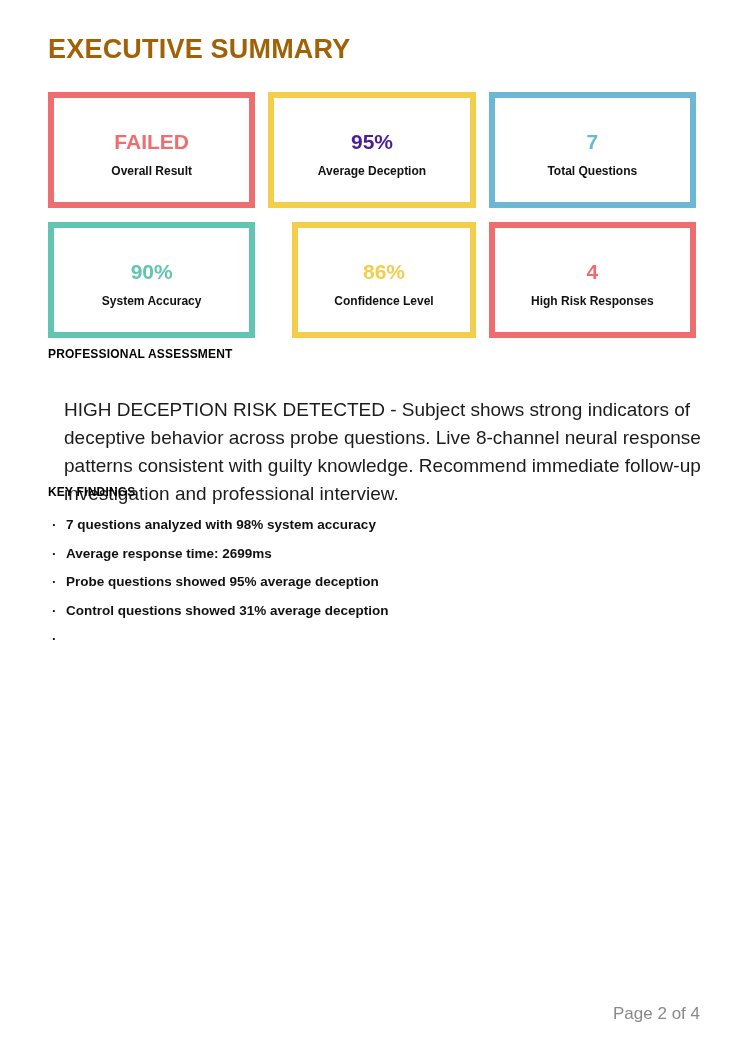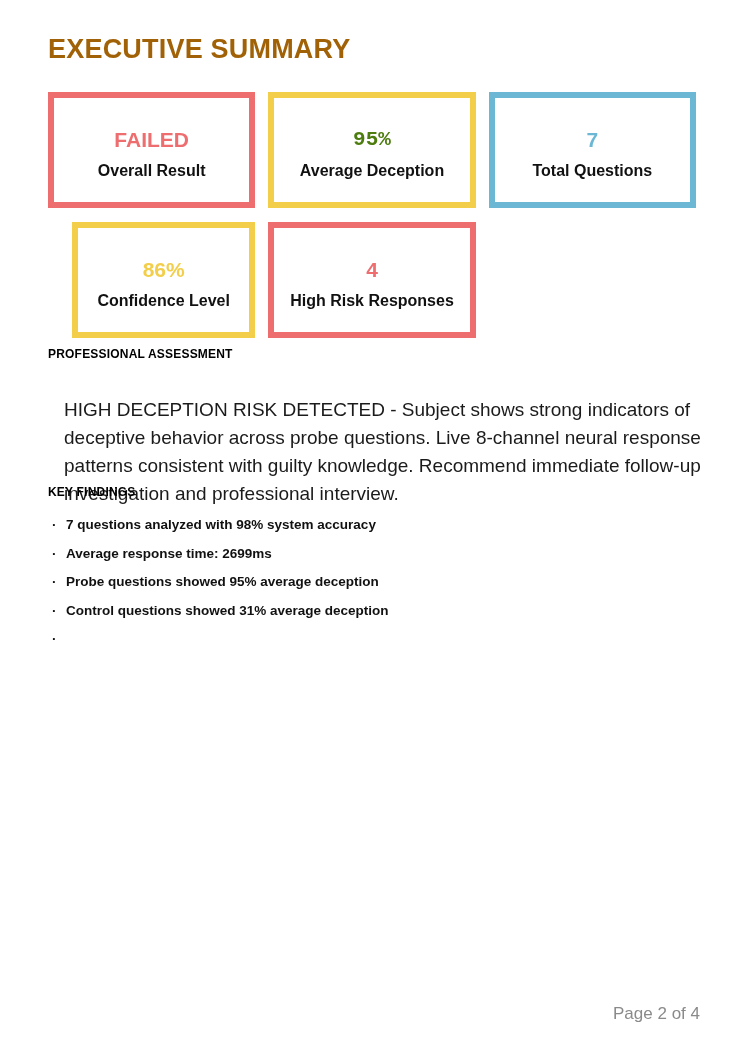--- a/index.html
+++ b/index.html
@@ -42,21 +42,21 @@
     justify-content: center;
     padding-top: 8px;
     gap: 13px;
   }
   .metric-value {
     font-size: 21px;
     font-weight: 700;
     line-height: 1;
   }
   .metric-label {
-    font-size: 16px;
+    font-size: 12px;
     font-weight: 700;
     color: #111111;
     line-height: 1;
   }
   .section-heading {
     position: absolute;
     left: 48px;
     font-size: 12px;
     font-weight: 700;
     color: #000000;
@@ -116,29 +116,33 @@
   <h1 class="doc-title">EXECUTIVE SUMMARY</h1>
 
   <div class="metric-grid">
 
     <div class="metric-card" style="border-color: rgb(238, 110, 112);">
       <div class="metric-value" style="color: rgb(238, 110, 112);">FAILED</div>
       <div class="metric-label">Overall Result</div>
     </div>
 
     <div class="metric-card" style="border-color: rgb(242, 206, 74);">
-      <div class="metric-value" style="color: #4d7c0f; font-family: Liberation Mono, monospace;">95%</div>
+      <div class="metric-value" style="color: #4c1d95;">95%</div>
       <div class="metric-label">Average Deception</div>
     </div>
 
     <div class="metric-card" style="border-color: rgb(107, 183, 212);">
       <div class="metric-value" style="color: rgb(107, 183, 212);">7</div>
       <div class="metric-label">Total Questions</div>
     </div>
 
+    <div class="metric-card" style="border-color: rgb(98, 197, 178);">
+      <div class="metric-value" style="color: rgb(98, 197, 178);">90%</div>
+      <div class="metric-label">System Accuracy</div>
+    </div>
 
     <div class="metric-card" style="border-color: rgb(242, 206, 74); margin-left: 24px;">
       <div class="metric-value" style="color: rgb(242, 206, 74);">86%</div>
       <div class="metric-label">Confidence Level</div>
     </div>
 
     <div class="metric-card" style="border-color: rgb(238, 110, 112);">
       <div class="metric-value" style="color: rgb(238, 110, 112);">4</div>
       <div class="metric-label">High Risk Responses</div>
     </div>

